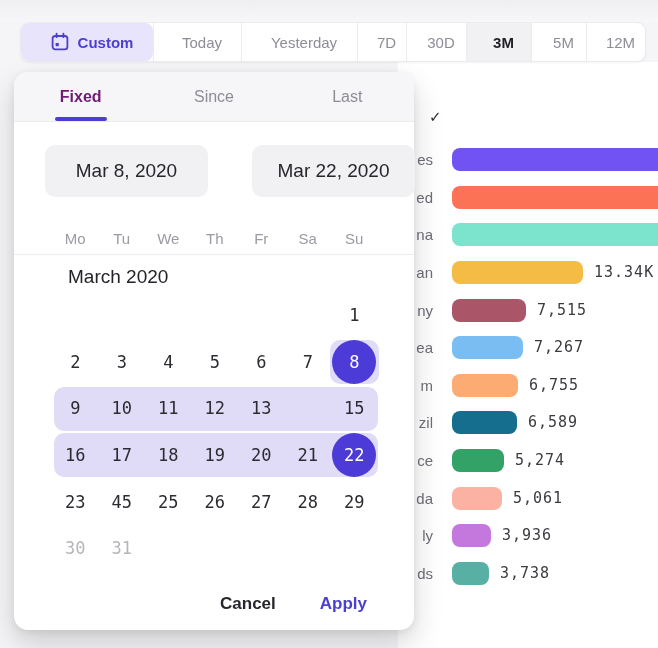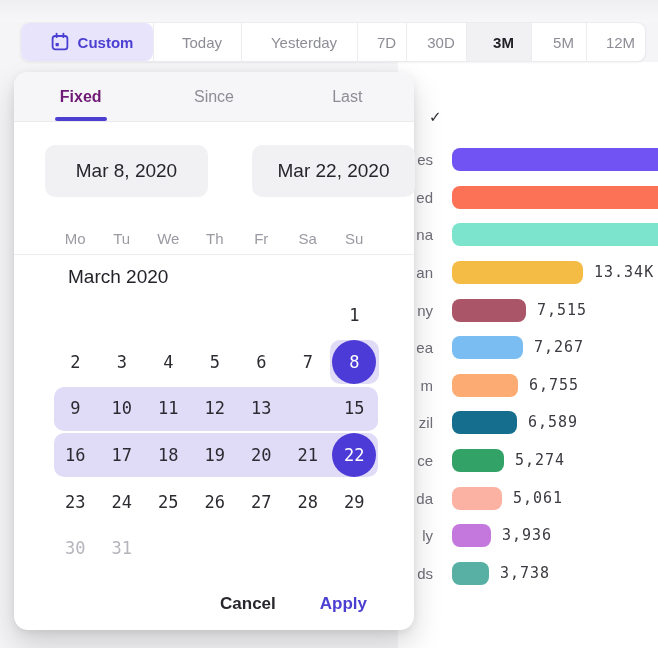--- a/index.html
+++ b/index.html
@@ -244,21 +244,21 @@
       <div class="day" style="left: 232.5px; top: 139.8px;">
         <span>21</span>
       </div>
       <div class="day selected" style="left: 279px; top: 139.8px;">
         <span>22</span>
       </div>
       <div class="day" style="left: 0px; top: 186.4px;">
         <span>23</span>
       </div>
       <div class="day" style="left: 46.5px; top: 186.4px;">
-        <span>24</span>
+        <span>45</span>
       </div>
       <div class="day" style="left: 93px; top: 186.4px;">
         <span>25</span>
       </div>
       <div class="day" style="left: 139.5px; top: 186.4px;">
         <span>26</span>
       </div>
       <div class="day" style="left: 186px; top: 186.4px;">
         <span>27</span>
       </div>

